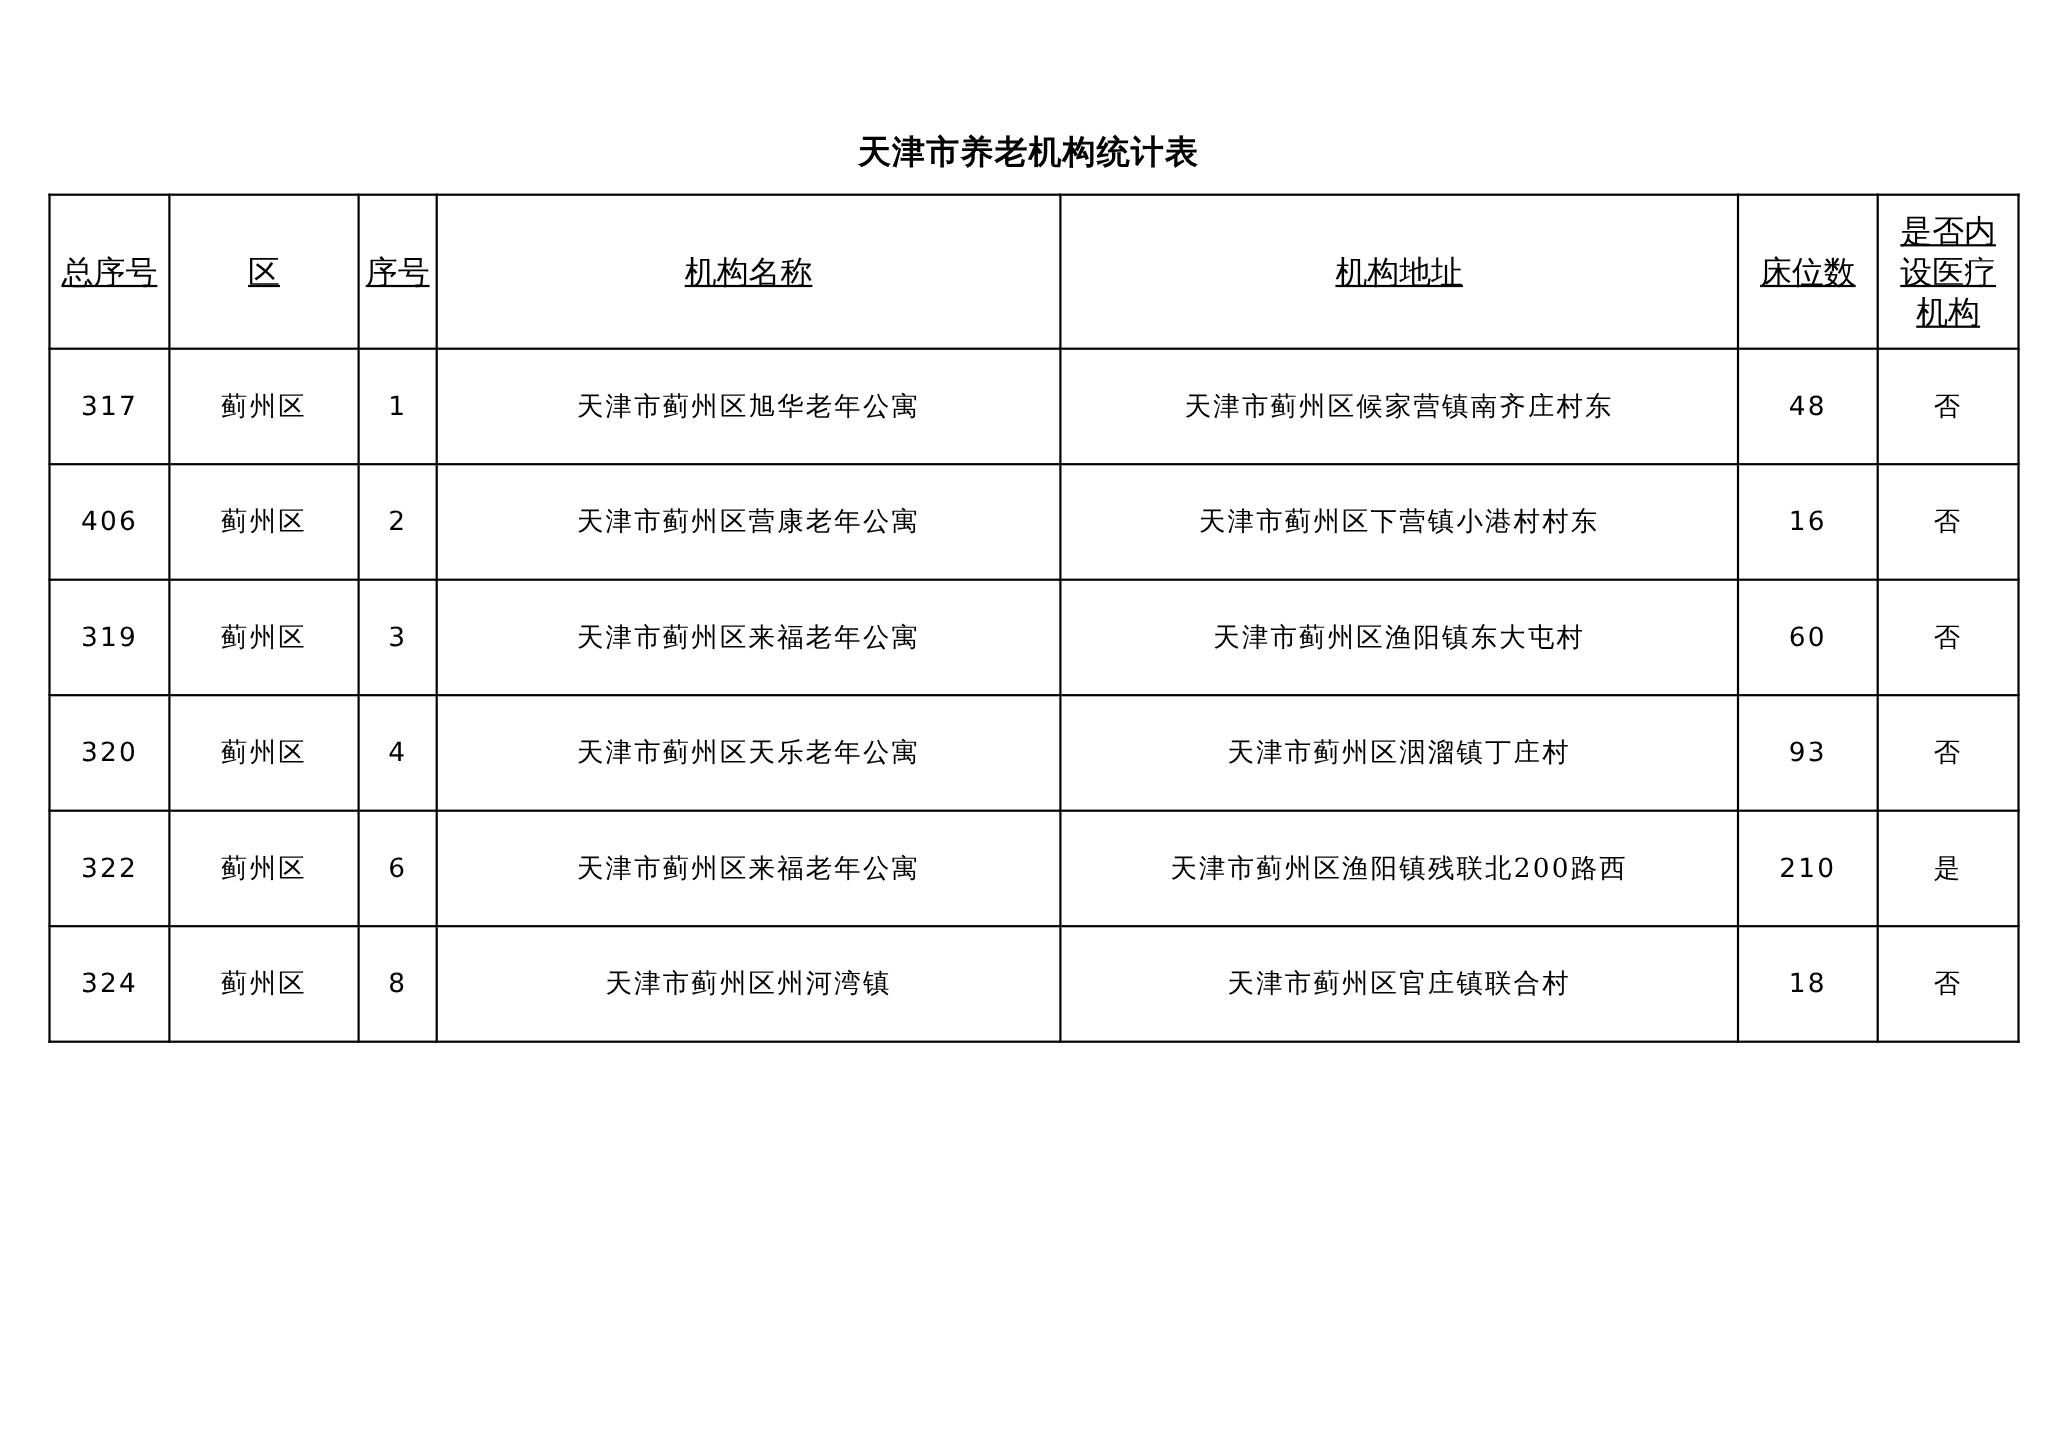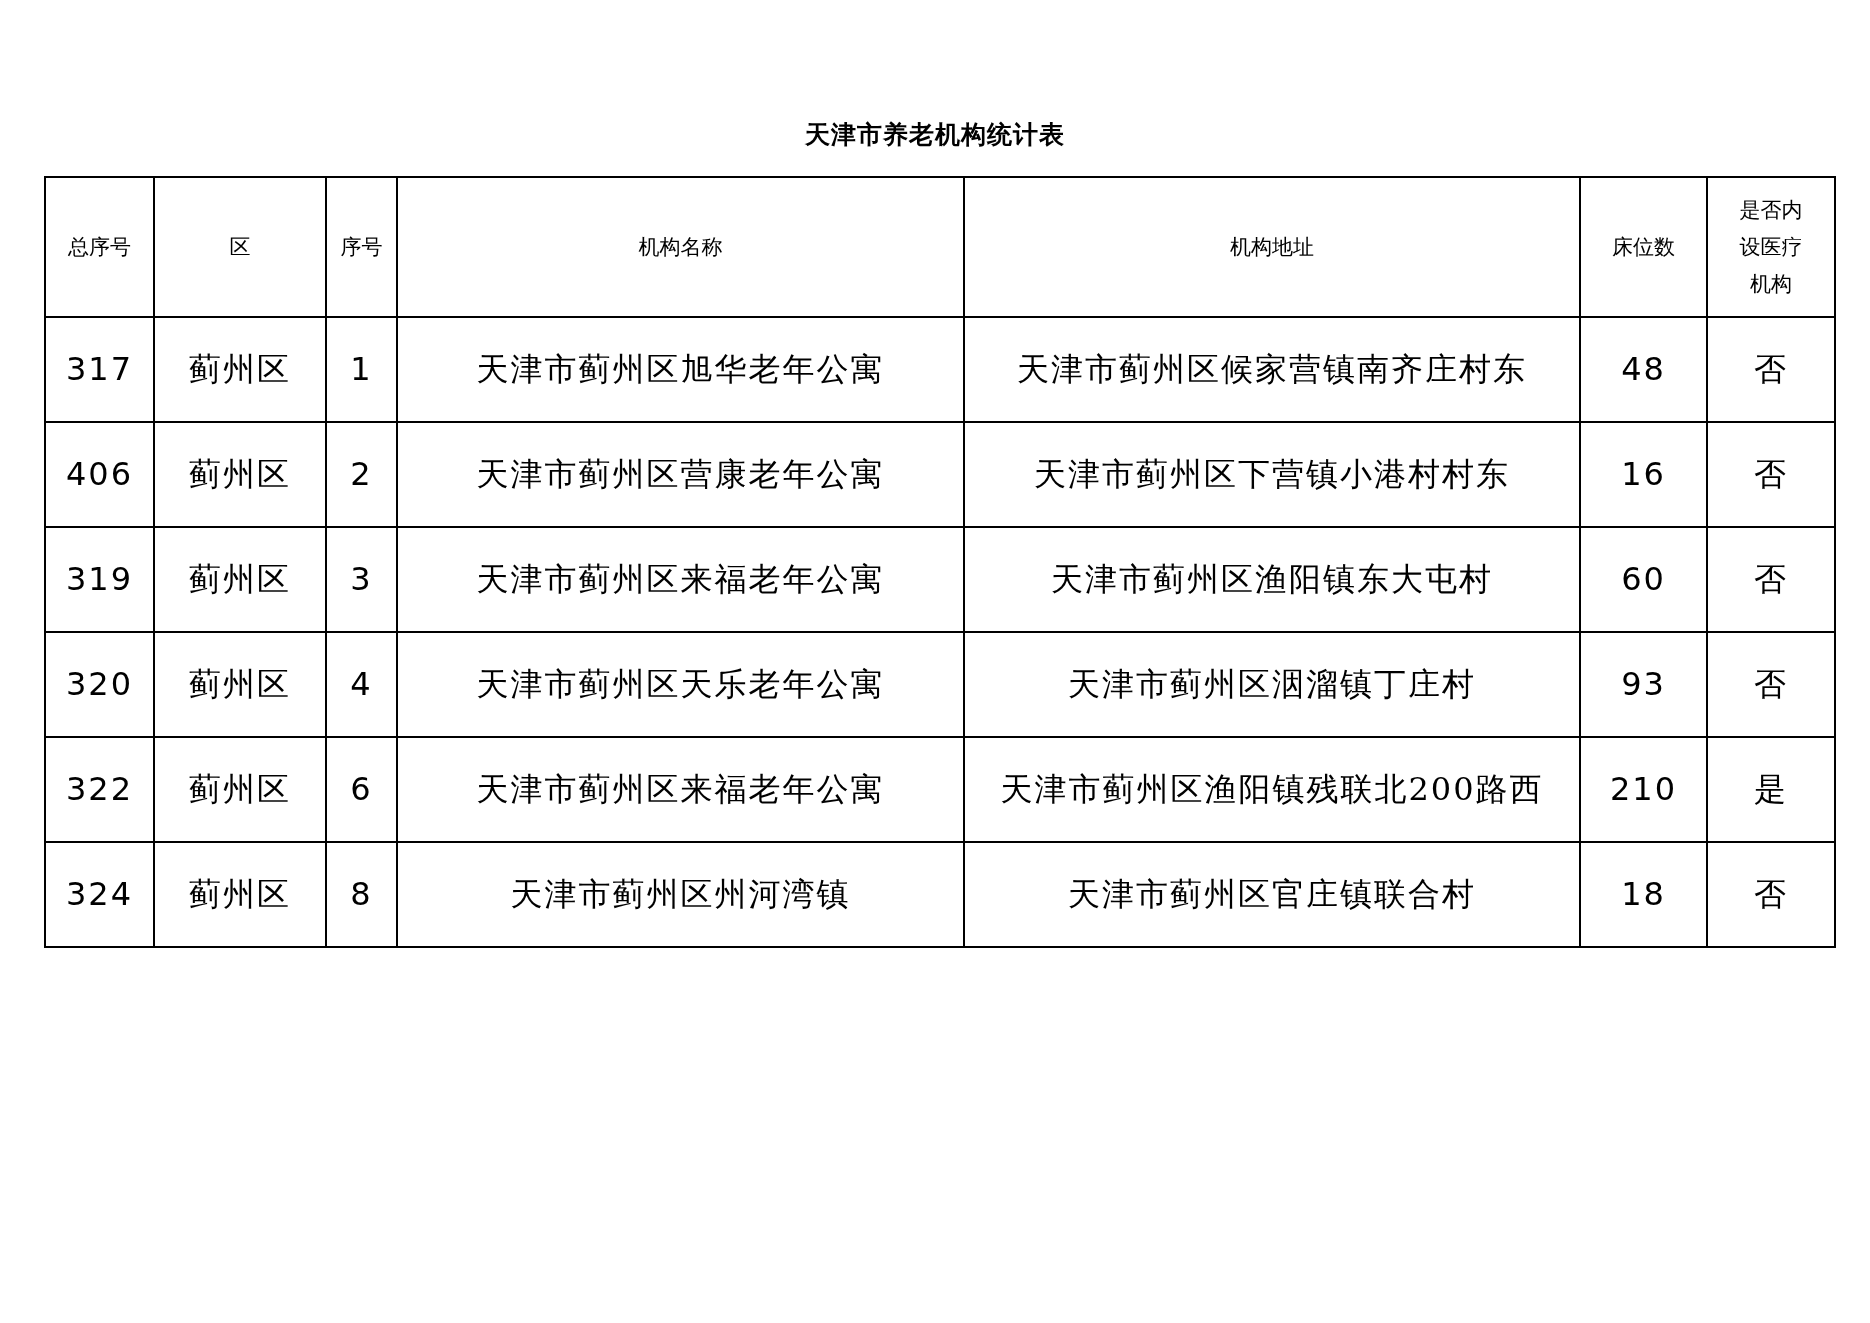--- a/index.html
+++ b/index.html
@@ -1,27 +1,27 @@
 <!DOCTYPE html>
 <html><head>
   <meta charset="utf-8">
   <style>
     html, body { margin: 0; padding: 0; background: #ffffff; }
     body { width: 1870px; height: 1323px; position: relative; overflow: hidden;
            font-family: "DejaVu Serif", "Liberation Serif", serif; color: #000; }
     .title { position: absolute; top: 118px; left: 0; width: 1870px; text-align: center;
-             font-size: 25px; font-weight: bold; letter-spacing: 1px;
+             font-size: 30px; font-weight: bold; letter-spacing: 1px;
              font-family: "DejaVu Serif", "Liberation Serif", serif; }
     table.stats { position: absolute; left: 44px; top: 176px; border-collapse: collapse;
                   table-layout: fixed; width: 1790px; }
     table.stats th, table.stats td { border: 2px solid #000; text-align: center; vertical-align: middle;
                   padding: 0; }
-    table.stats th { height: 138px; font-weight: normal; font-size: 21px; line-height: 37px;
-                     font-family: "DejaVu Sans", "Liberation Sans", sans-serif; }
-    table.stats td { height: 103px; font-size: 32px; line-height: 37px; letter-spacing: 2px; border-radius: 11px; }
+    table.stats th { height: 138px; font-weight: normal; font-size: 29px; line-height: 37px;
+                     font-family: "DejaVu Sans", "Liberation Sans", sans-serif; text-decoration: underline; }
+    table.stats td { height: 103px; font-size: 24px; line-height: 37px; letter-spacing: 2px; border-radius: 11px; }
     td.num { font-family: "DejaVu Sans", "Liberation Sans", sans-serif; letter-spacing: 0; font-size: 27px; }
     .line { display: block; }
   </style>
 </head>
 <body>
 
 <div class="title">天津市养老机构统计表</div>
 
 <table class="stats">
   <colgroup>

